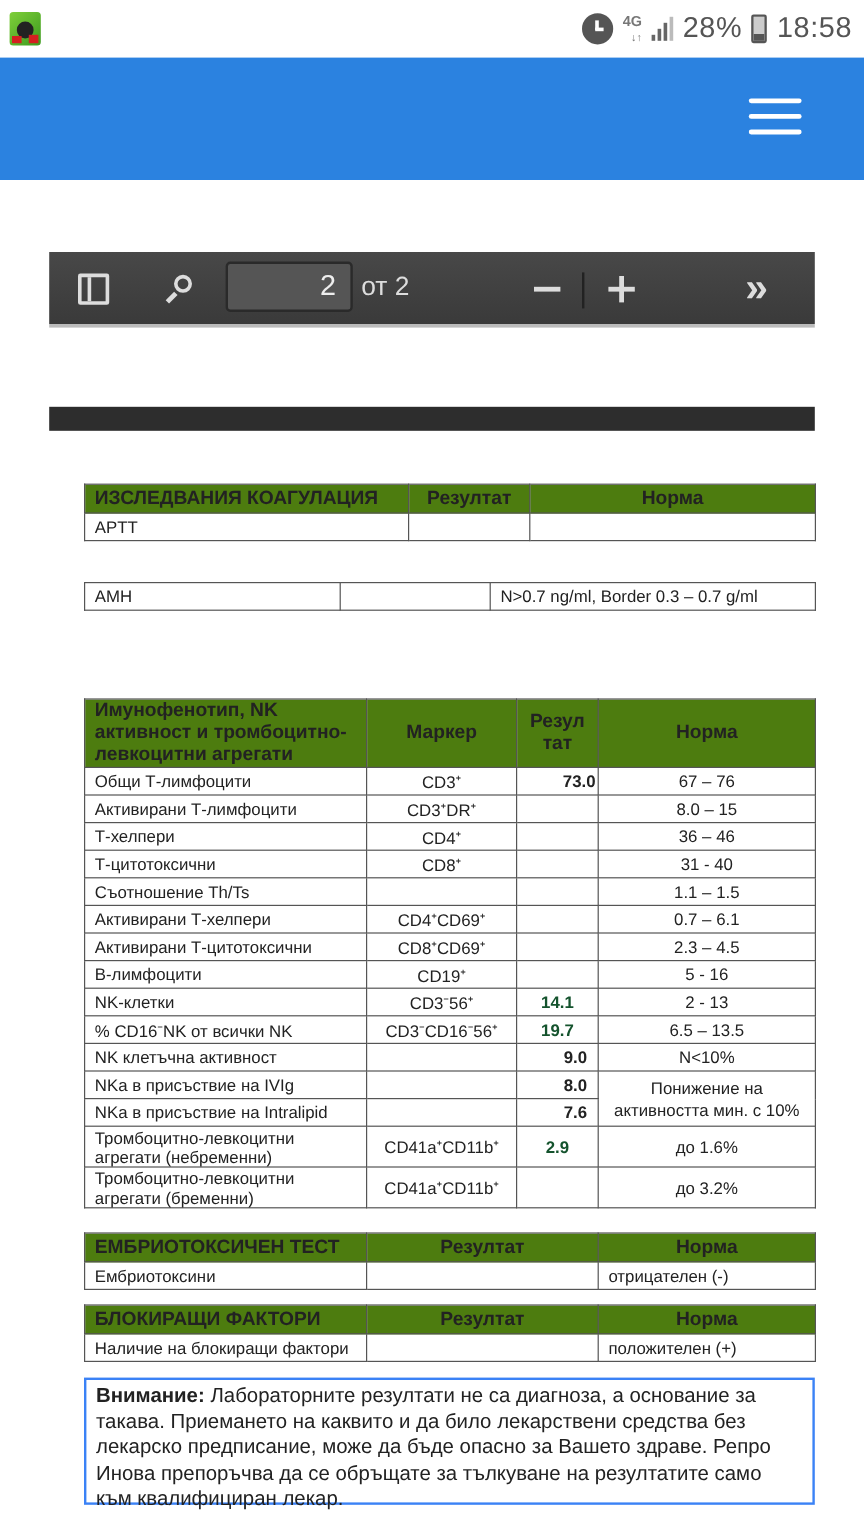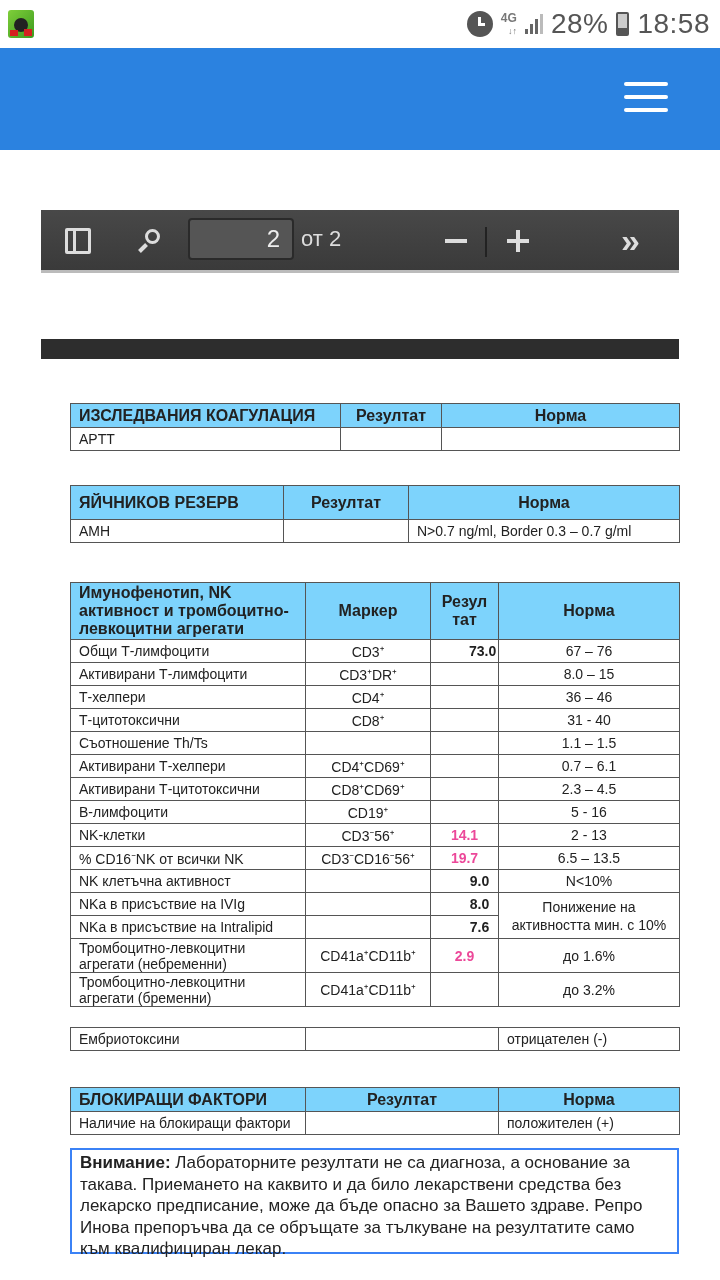--- a/index.html
+++ b/index.html
@@ -12,21 +12,21 @@
   .app-icon .ball { position: absolute; left: 6px; top: 8px; width: 14px; height: 14px; border-radius: 50%; background: #222; }
   .app-icon .red1 { position: absolute; left: 2px; top: 20px; width: 8px; height: 6px; background: #d42020; }
   .app-icon .red2 { position: absolute; left: 16px; top: 19px; width: 8px; height: 7px; background: #d42020; }
   .status-right { position: absolute; right: 10px; top: 6px; height: 36px; display: flex; align-items: center; gap: 8px; color: #555; }
   .alarm-icon { width: 26px; height: 26px; border-radius: 50%; background: #555; position: relative; }
   .alarm-icon::before { content: ""; position: absolute; left: 11px; top: 6px; width: 3px; height: 8px; background: #fff; }
   .alarm-icon::after { content: ""; position: absolute; left: 11px; top: 12px; width: 7px; height: 3px; background: #fff; }
   .net-label { font-size: 12px; font-weight: bold; color: #777; line-height: 12px; text-align: right; }
   .signal { display: flex; align-items: flex-end; gap: 2px; height: 20px; }
   .signal span { width: 3px; background: #666; }
-  .status-text { font-size: 28px; color: #555; letter-spacing: 0.5px; }
+  .status-text { font-size: 24px; color: #555; letter-spacing: 0.5px; }
   .battery-icon { width: 13px; height: 24px; border: 2px solid #555; border-radius: 2px; position: relative; background: linear-gradient(to top,#555 28%, #ccc 28%); }
 
   
   .header { position: absolute; left: 0; top: 48px; width: 720px; height: 102px; background: #2b82e0; }
   .logo { position: absolute; left: 32px; top: 30px; font-size: 32px; font-weight: bold; color: #fff; letter-spacing: 1.5px; }
   .logo .j { color: #d6212b; }
   .menu-icon { position: absolute; left: 624px; top: 34px; width: 44px; height: 30px; cursor: pointer; }
   .menu-icon span { position: absolute; left: 0; width: 44px; height: 4px; background: #fff; border-radius: 2px; }
 
   
@@ -43,25 +43,25 @@
   .tb-plus { position: absolute; left: 466px; top: 20px; width: 22px; height: 22px; cursor: pointer; }
   .tb-plus::before { content: ""; position: absolute; left: 0; top: 9px; width: 22px; height: 4px; background: #ddd; }
   .tb-plus::after { content: ""; position: absolute; left: 9px; top: 0; width: 4px; height: 22px; background: #ddd; }
   .tb-more { position: absolute; left: 580px; top: 10px; color: #ddd; font-size: 34px; font-weight: bold; cursor: pointer; line-height: 40px; }
 
   .darkbar { position: absolute; left: 41px; top: 339px; width: 638px; height: 20px; background: #2d2d2d; }
 
   
   table.doc { position: absolute; border-collapse: collapse; font-family: "Liberation Sans", sans-serif; font-size: 14px; color: #222; table-layout: fixed; }
   table.doc td, table.doc th { border: 1px solid #555; padding: 0 8px; height: 23px; }
-  table.doc th { background: #7dd3fc; font-weight: bold; font-size: 16px; height: 24px; }
+  table.doc th { background: #4d7c0f; font-weight: bold; font-size: 16px; height: 24px; }
   table.doc th.left { text-align: left; }
   table.doc td.center { text-align: center; }
   table.doc td.bold { font-weight: bold; padding-left: 38px; }
-  table.doc td.red { color: #ec4899; font-weight: bold; margin-top: 28px; }
+  table.doc td.red { color: #14532d; font-weight: bold; margin-top: 28px; }
 
   .notice { position: absolute; left: 70px; top: 1148px; width: 609px; height: 106px; border: 2px solid #3b82f6; padding: 2px 8px; font-size: 17px; line-height: 21.5px; color: #222; }
   .notice b { font-weight: bold; }
 </style>
 </head>
 <body>
 
 <div class="statusbar">
   <div class="app-icon">
     <div class="ball"></div>
@@ -127,25 +127,20 @@
 </tbody>
   </table>
 
 <table class="doc" style="left:70px; top:485px; width:609px;">
   <colgroup>
       <col style="width:213px">
       <col style="width:125px">
       <col style="width:271px">
     </colgroup>
   <tbody>
-      <tr>
-    <th class="left" style="height:34px">ЯЙЧНИКОВ РЕЗЕРВ</th>
-    <th>Резултат</th>
-    <th>Норма</th>
-  </tr>
   <tr>
     <td>AMH</td>
     <td></td>
     <td>N&gt;0.7 ng/ml, Border 0.3 – 0.7 g/ml</td>
   </tr>
 </tbody>
   </table>
 
 <table class="doc" id="immuno-table" style="left:70px; top:582px; width:609px;">
   <colgroup>
@@ -255,20 +250,25 @@
     </tbody>
 </table>
 
 <table class="doc" style="left:70px; top:1027px; width:609px;">
   <colgroup>
       <col style="width:235px">
       <col style="width:193px">
       <col style="width:181px">
     </colgroup>
   <tbody>
+      <tr>
+    <th class="left">ЕМБРИОТОКСИЧЕН ТЕСТ</th>
+    <th>Резултат</th>
+    <th>Норма</th>
+  </tr>
   <tr>
     <td>Ембриотоксини</td>
     <td></td>
     <td>отрицателен (-)</td>
   </tr>
 </tbody>
   </table>
 
 <table class="doc" style="left:70px; top:1087px; width:609px;">
   <colgroup>

